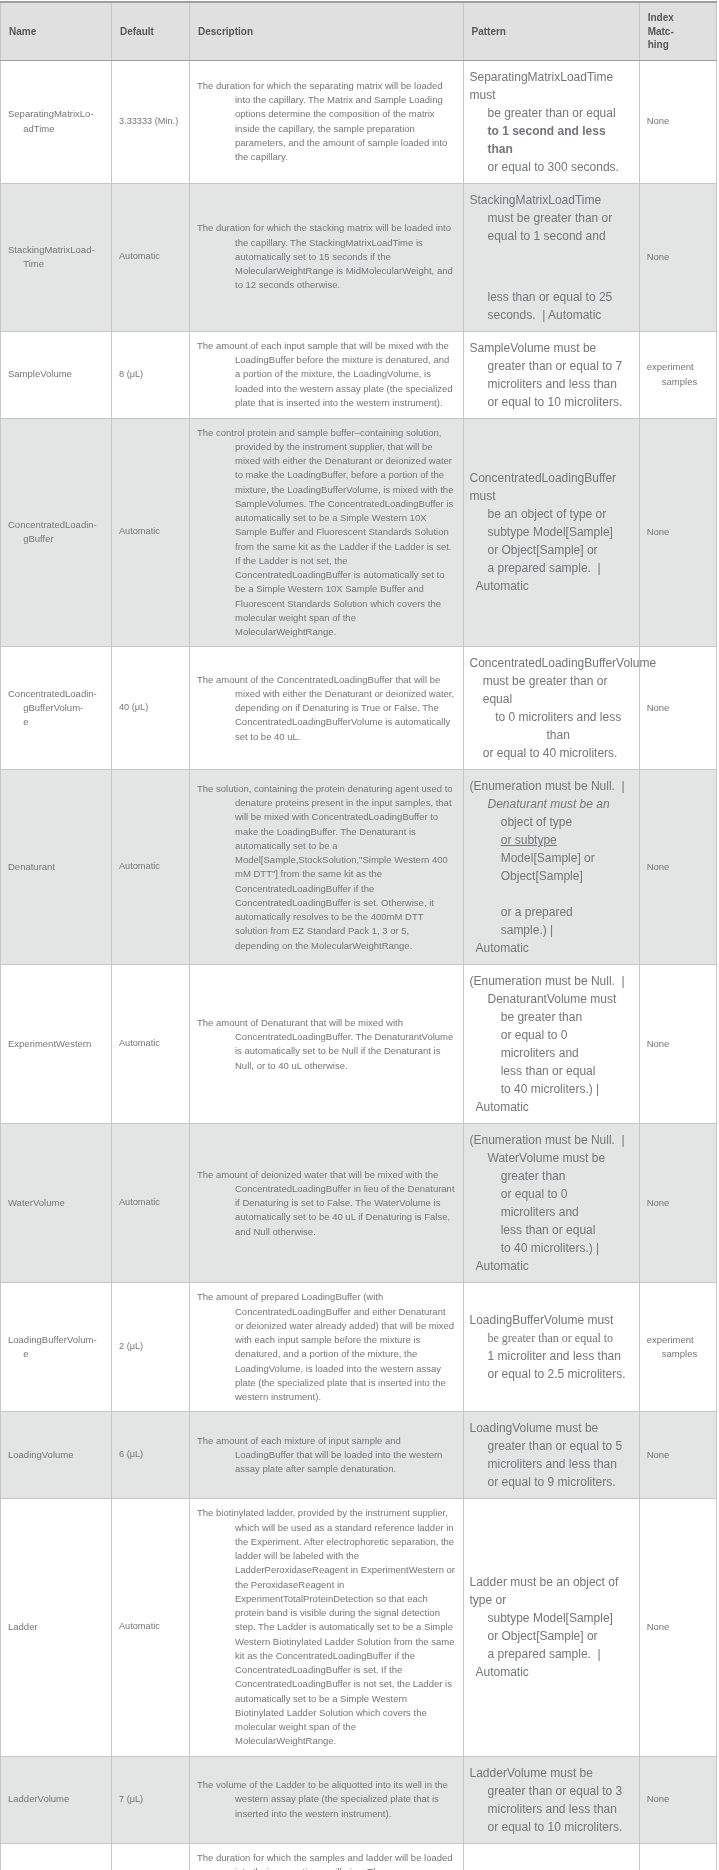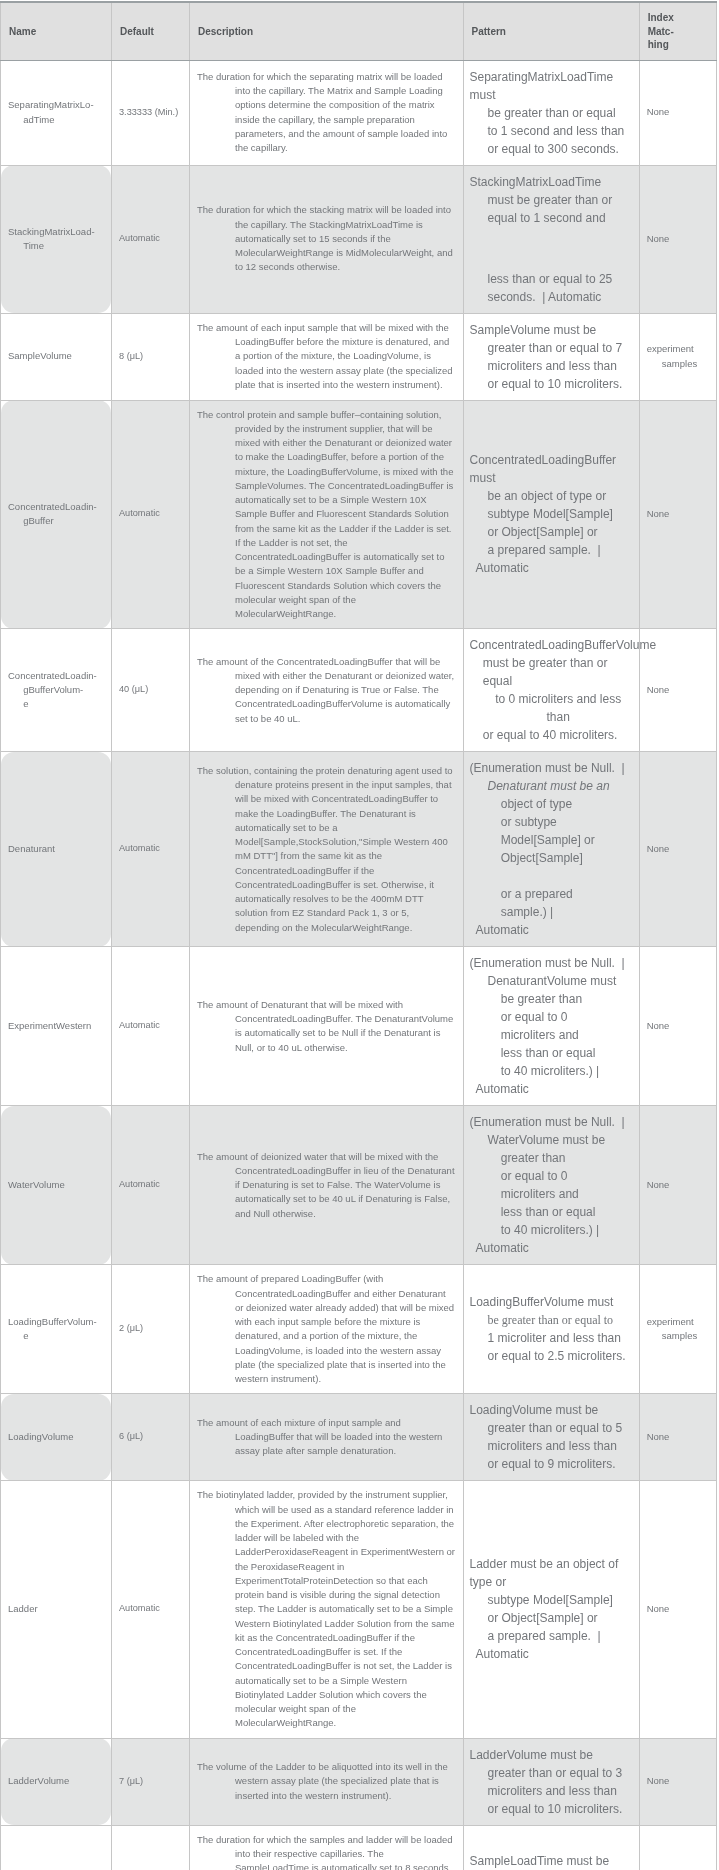--- a/index.html
+++ b/index.html
@@ -47,21 +47,20 @@
     border-bottom:1px solid var(--border-dark);
     white-space:pre-line;
   }
   tbody tr{background:var(--row-bg);}
   tbody tr.striped{background:var(--stripe-bg);}
   td{padding:7px 7px;}
   td.cell-name{
     white-space:pre-line;
     padding-left:calc(7px + 1.6em);
     text-indent:-1.6em;
-    border-radius:13px;
   }
   td.cell-default{white-space:nowrap;font-size:9.2px;}
   td.cell-desc .dtext{
     padding-left:38px;
     text-indent:-38px;
   }
   td.cell-pattern{font-size:12px;padding-left:6px;padding-right:5px;}
   td.cell-pattern .pline{white-space:pre-wrap;}
   td.cell-index .itext{
     padding-left:1.6em;
@@ -95,21 +94,21 @@
         <tr>
           <td class="cell-name">SeparatingMatrixLo-
 adTime</td>
           <td class="cell-default">3.33333 (Min.)</td>
           <td class="cell-desc">
             <div class="dtext">The duration for which the separating matrix will be loaded into the capillary. The Matrix and Sample Loading options determine the composition of the matrix inside the capillary, the sample preparation parameters, and the amount of sample loaded into the capillary.</div>
           </td>
           <td class="cell-pattern">
             <div class="pline" style="padding-left: 0em;">SeparatingMatrixLoadTime must</div>
             <div class="pline" style="padding-left: 1.5em;">be greater than or equal</div>
-            <div class="pline" style="padding-left: 1.5em;">to 1 second and less than</div>
+            <div class="pline" style="padding-left: 1.5em; font-weight: bold;">to 1 second and less than</div>
             <div class="pline" style="padding-left: 1.5em;">or equal to 300 seconds.</div>
           </td>
           <td class="cell-index">
             <div class="itext">None</div>
           </td>
         </tr>
         <tr class="striped">
           <td class="cell-name">StackingMatrixLoad-
 Time</td>
           <td class="cell-default">Automatic</td>
@@ -183,21 +182,21 @@
         <tr class="striped">
           <td class="cell-name">Denaturant</td>
           <td class="cell-default">Automatic</td>
           <td class="cell-desc">
             <div class="dtext">The solution, containing the protein denaturing agent used to denature proteins present in the input samples, that will be mixed with ConcentratedLoadingBuffer to make the LoadingBuffer.  The Denaturant is automatically set to be a Model[Sample,StockSolution,"Simple Western 400 mM DTT"] from the same kit as the ConcentratedLoadingBuffer if the ConcentratedLoadingBuffer is set. Otherwise, it automatically resolves to be the 400mM DTT solution from EZ Standard Pack 1, 3 or 5, depending on the MolecularWeightRange.</div>
           </td>
           <td class="cell-pattern">
             <div class="pline" style="padding-left: 0em;">(Enumeration must be Null.  |</div>
             <div class="pline" style="padding-left: 1.5em; font-style: italic;">Denaturant must be an</div>
             <div class="pline" style="padding-left: 2.6em;">object of type</div>
-            <div class="pline" style="padding-left: 2.6em;">or subtype</div>
+            <div class="pline" style="padding-left: 2.6em; text-decoration: underline;">or subtype</div>
             <div class="pline" style="padding-left: 2.6em;">Model[Sample] or</div>
             <div class="pline" style="padding-left: 2.6em;">Object[Sample]</div>
             <div class="pline" style="padding-left: 2.6em; margin-top: 18px;">or a prepared</div>
             <div class="pline" style="padding-left: 2.6em;">sample.) |</div>
             <div class="pline" style="padding-left: 0.5em;">Automatic</div>
           </td>
           <td class="cell-index">
             <div class="itext">None</div>
           </td>
         </tr>

